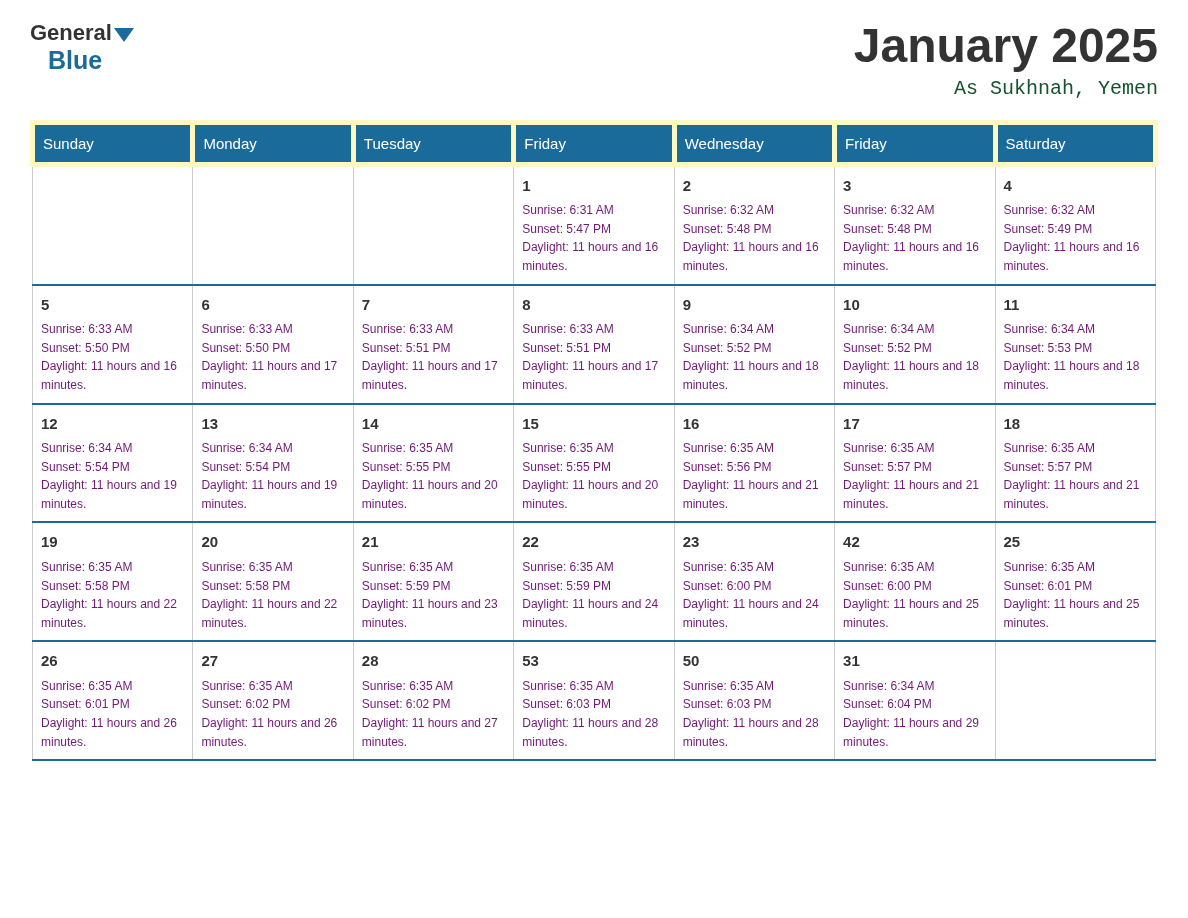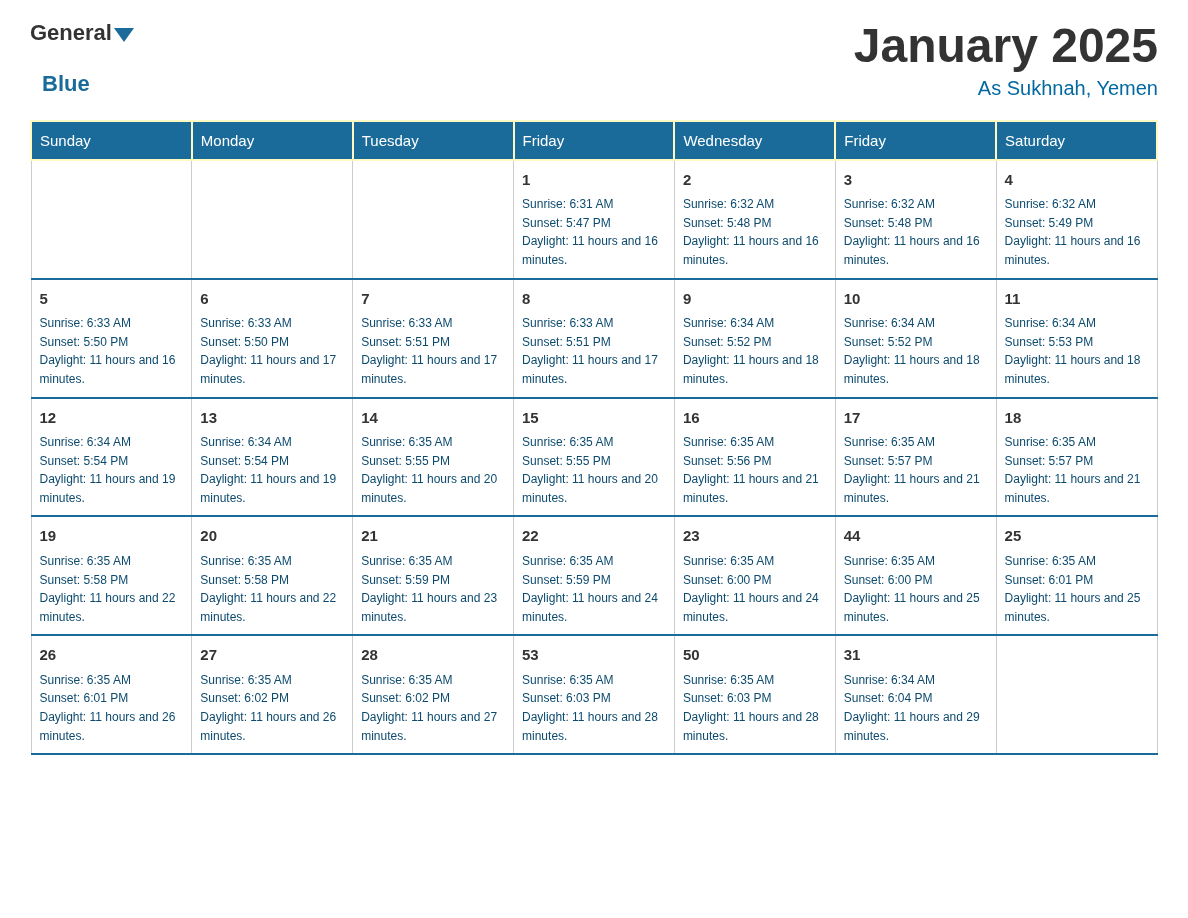--- a/index.html
+++ b/index.html
@@ -14,21 +14,20 @@
     .header {
       display: flex;
       justify-content: space-between;
       align-items: flex-start;
       margin-bottom: 20px;
     }
     .logo {
       display: flex;
       flex-direction: column;
       align-items: flex-start;
-      gap: 25px;
     }
     .logo-text {
       display: flex;
       align-items: center;
       font-size: 22px;
       font-weight: bold;
       color: #333;
     }
     .logo-general { color: #333; }
     .logo-arrow {
@@ -36,53 +35,54 @@
       width: 0;
       height: 0;
       border-left: 10px solid transparent;
       border-right: 10px solid transparent;
       border-top: 14px solid #1a6b9a;
       margin-left: 2px;
       margin-top: 4px;
     }
     .logo-blue {
       color: #1a6b9a;
-      font-size: 22px;
-      font-weight: bold;
-      margin-left: 12px;
+      font-size: 25px;
+      font-weight: bold;
+      margin-left: 18px;
     }
     .title-area {
       text-align: right;
     }
     .main-title {
       font-size: 48px;
       font-weight: bold;
       color: #333;
       line-height: 1.1;
     }
     .subtitle {
       font-size: 20px;
-      color: #0369a1;
+      color: #14532d;
       margin-top: 4px;
+      font-family: Liberation Mono, monospace;
     }
     table {
       width: 100%;
       border-collapse: collapse;
       table-layout: fixed;
     }
     thead tr {
       background-color: #1a6b9a;
       color: #fff;
     }
     thead th {
       padding: 10px 8px;
       text-align: left;
       font-size: 15px;
       font-weight: normal;
-      border: 2px solid #fef9c3;
+      border: 5px solid #fef9c3;
     }
     tbody tr {
       border-bottom: 2px solid #1a6b9a;
     }
     tbody td {
       padding: 8px;
       vertical-align: top;
       font-size: 12.5px;
       border-right: 1px solid #ccc;
       border-left: 1px solid #ccc;
@@ -90,21 +90,21 @@
       min-height: 100px;
     }
     .day-num {
       font-size: 15px;
       font-weight: bold;
       color: #333;
       display: block;
       margin-bottom: 4px;
     }
     .day-info {
-      color: #0c4a6e;
+      color: #701a75;
       font-size: 12px;
       line-height: 1.55;
     }
     tbody td:first-child { border-left: 1px solid #ccc; }
     tbody td:last-child { border-right: 1px solid #ccc; }
   </style>
 </head>
 <body>
 
 <div class="header">
@@ -232,21 +232,21 @@
         </td>
         <td>
           <span class="day-num">22</span>
           <div class="day-info">Sunrise: 6:35 AM<br>Sunset: 5:59 PM<br>Daylight: 11 hours and 24 minutes.</div>
         </td>
         <td>
           <span class="day-num">23</span>
           <div class="day-info">Sunrise: 6:35 AM<br>Sunset: 6:00 PM<br>Daylight: 11 hours and 24 minutes.</div>
         </td>
         <td>
-          <span class="day-num">44</span>
+          <span class="day-num">42</span>
           <div class="day-info">Sunrise: 6:35 AM<br>Sunset: 6:00 PM<br>Daylight: 11 hours and 25 minutes.</div>
         </td>
         <td>
           <span class="day-num">25</span>
           <div class="day-info">Sunrise: 6:35 AM<br>Sunset: 6:01 PM<br>Daylight: 11 hours and 25 minutes.</div>
         </td>
       </tr>
       <tr>
         <td>
           <span class="day-num">26</span>

